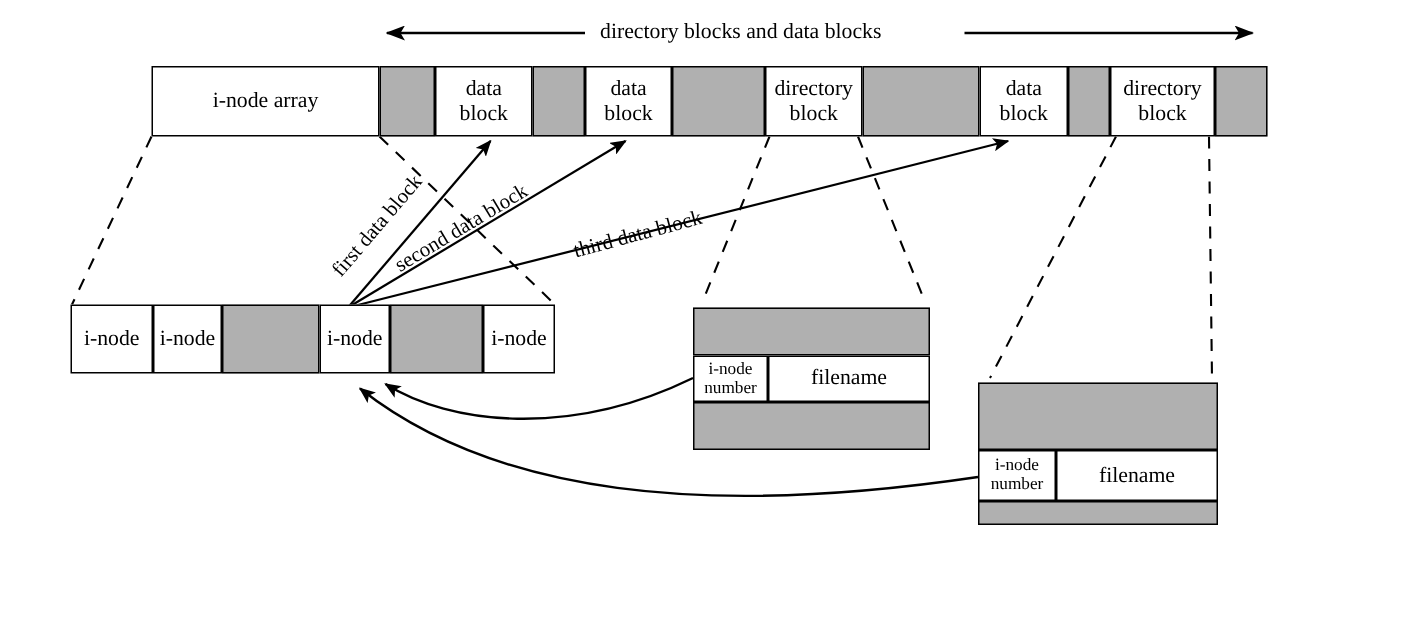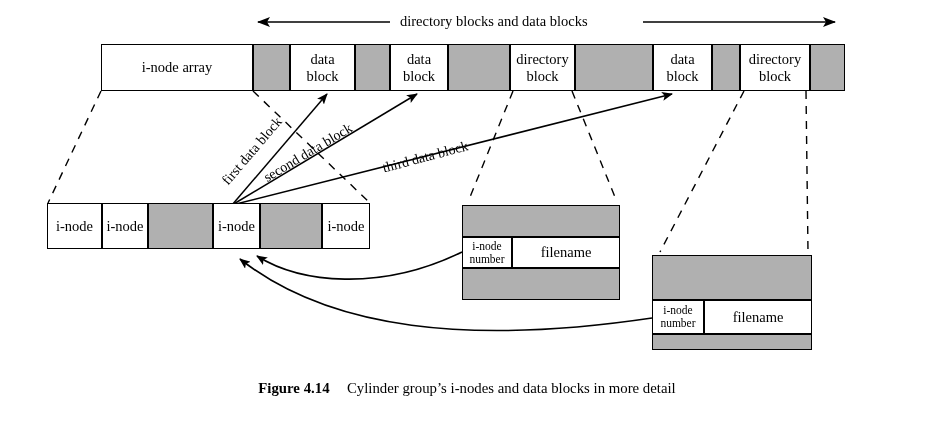--- a/index.html
+++ b/index.html
@@ -185,19 +185,14 @@
     <div class="cell small" style="left:652px; top:300px; width:52px; height:34px;">
       <span class="lbl" style="white-space:pre-line;">i-node
 number</span>
       </div>
     <div class="cell" style="left:704px; top:300px; width:108px; height:34px;">
       <span class="lbl">filename</span>
       </div>
     <div class="cell gray" style="left:652px; top:334px; width:160px; height:16px;"></div>
   </div>
 
-  <div class="caption">
-    <b>Figure 4.14</b>
-    <span style="display:inline-block; width:10px;"></span>
-    <span class="cap-text">Cylinder group’s i-nodes and data blocks in more detail</span>
-  </div>
 
 </div>
 
 </body></html>

